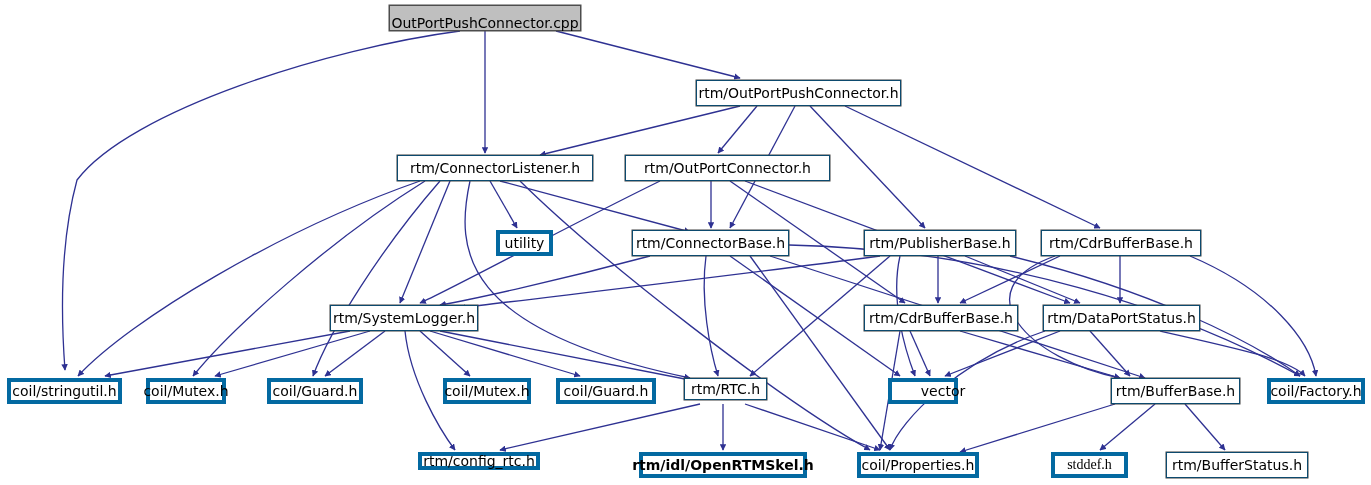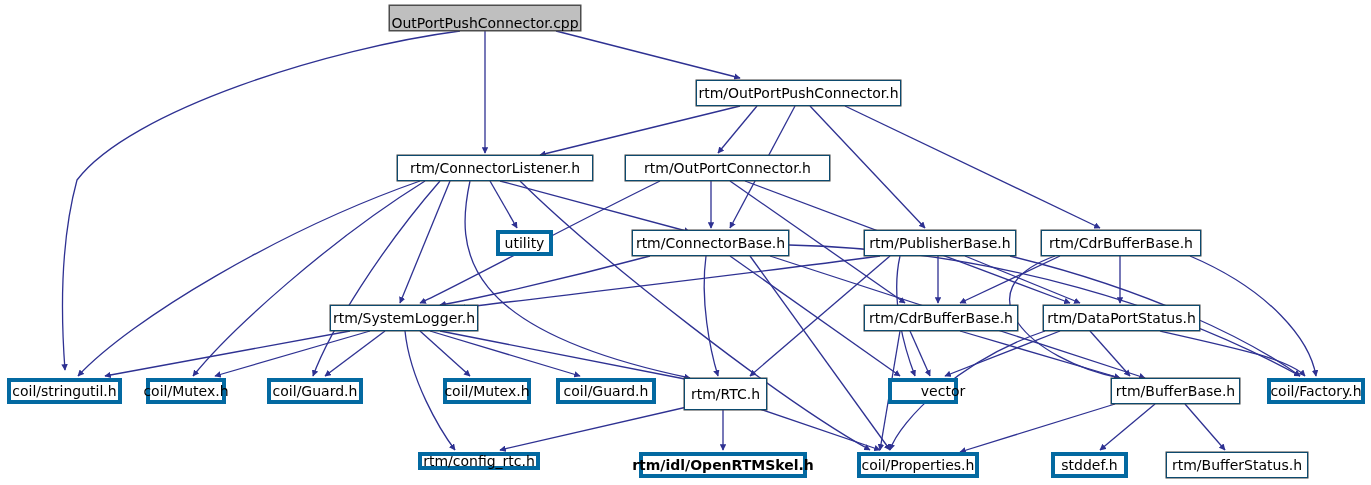--- a/index.html
+++ b/index.html
@@ -165,41 +165,41 @@
       </div>
       <div class="node normal" style="left: 267px; top: 378px; width: 96px; height: 26px;">
         <span class="node-label">coil/Guard.h</span>
       </div>
       <div class="node normal" style="left: 443px; top: 378px; width: 88px; height: 26px;">
         <span class="node-label">coil/Mutex.h</span>
       </div>
       <div class="node normal" style="left: 556px; top: 378px; width: 100px; height: 26px;">
         <span class="node-label">coil/Guard.h</span>
       </div>
-      <div class="node bold" style="left: 684px; top: 378px; width: 83px; height: 32px;">
+      <div class="node bold" style="left: 684px; top: 378px; width: 83px; height: 22px;">
         <span class="node-label">rtm/RTC.h</span>
       </div>
       <div class="node normal" style="left: 888px; top: 378px; width: 70px; height: 26px; padding-left: 40px;">
         <span class="node-label">vector</span>
       </div>
       <div class="node bold" style="left: 1111px; top: 378px; width: 129px; height: 26px;">
         <span class="node-label">rtm/BufferBase.h</span>
       </div>
       <div class="node normal" style="left: 1267px; top: 378px; width: 98px; height: 26px;">
         <span class="node-label">coil/Factory.h</span>
       </div>
       <div class="node normal" style="left: 418px; top: 452px; width: 122px; height: 18px;">
         <span class="node-label">rtm/config_rtc.h</span>
       </div>
       <div class="node normal" style="left: 639px; top: 452px; width: 168px; height: 26px; font-weight: bold;">
         <span class="node-label">rtm/idl/OpenRTMSkel.h</span>
       </div>
       <div class="node normal" style="left: 857px; top: 452px; width: 122px; height: 26px;">
         <span class="node-label">coil/Properties.h</span>
       </div>
-      <div class="node normal" style="left: 1051px; top: 452px; width: 77px; height: 26px;">
+      <div class="node normal" style="left: 1051px; top: 452px; width: 77px; height: 26px; font-family: Liberation Serif, serif;">
         <span class="node-label">stddef.h</span>
       </div>
       <div class="node bold" style="left: 1166px; top: 452px; width: 142px; height: 26px;">
         <span class="node-label">rtm/BufferStatus.h</span>
       </div>
     </div>
 </div>
 
 </body></html>

